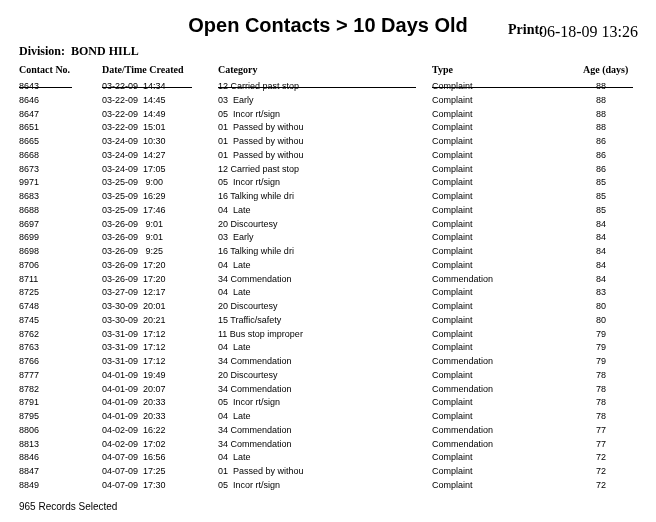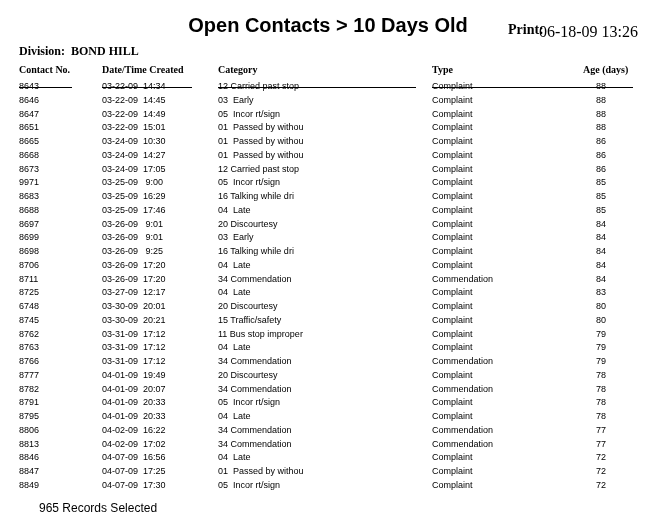--- a/index.html
+++ b/index.html
@@ -11,21 +11,21 @@
   .print-value { position:absolute; right:18px; top:23px; font-family:Liberation Serif, serif; font-size:16px; }
   .division { position:absolute; left:19px; top:44px; font-family:"Liberation Serif", serif; font-weight:bold; font-size:12px; }
   .division span { margin-right:6px; }
   .hdr { position:absolute; top:64px; font-family:"Liberation Serif", serif; font-weight:bold; font-size:10px;
     border-bottom:1.5px solid #000; padding-bottom:11px; height:12px; }
   .rows { position:absolute; left:0; top:81px; width:630px; }
   .row { position:relative; height:13.75px; font-family:"Liberation Sans", sans-serif; font-size:9px; }
   .row span { position:absolute; top:0; white-space:pre; }
   .c1 { left:19px; } .c2 { left:102px; } .c3 { left:218px; } .c4 { left:432px; }
   .c5 { right:24px; text-align:left; }
-  .footer { position:absolute; left:19px; top:501px; font-family:"Liberation Sans", sans-serif; font-size:12px;margin-left:20px; }
+  .footer { position:absolute; left:19px; top:501px; font-family:"Liberation Sans", sans-serif; font-size:10px; }
 </style>
 </head>
 <body>
 
 <div class="title">Open Contacts &gt; 10 Days Old</div>
 <div class="print-label">Print:</div>
 <div class="print-value">06-18-09 13:26</div>
 <div class="division">
   <span>Division:</span><span>BOND HILL</span>
 </div>

